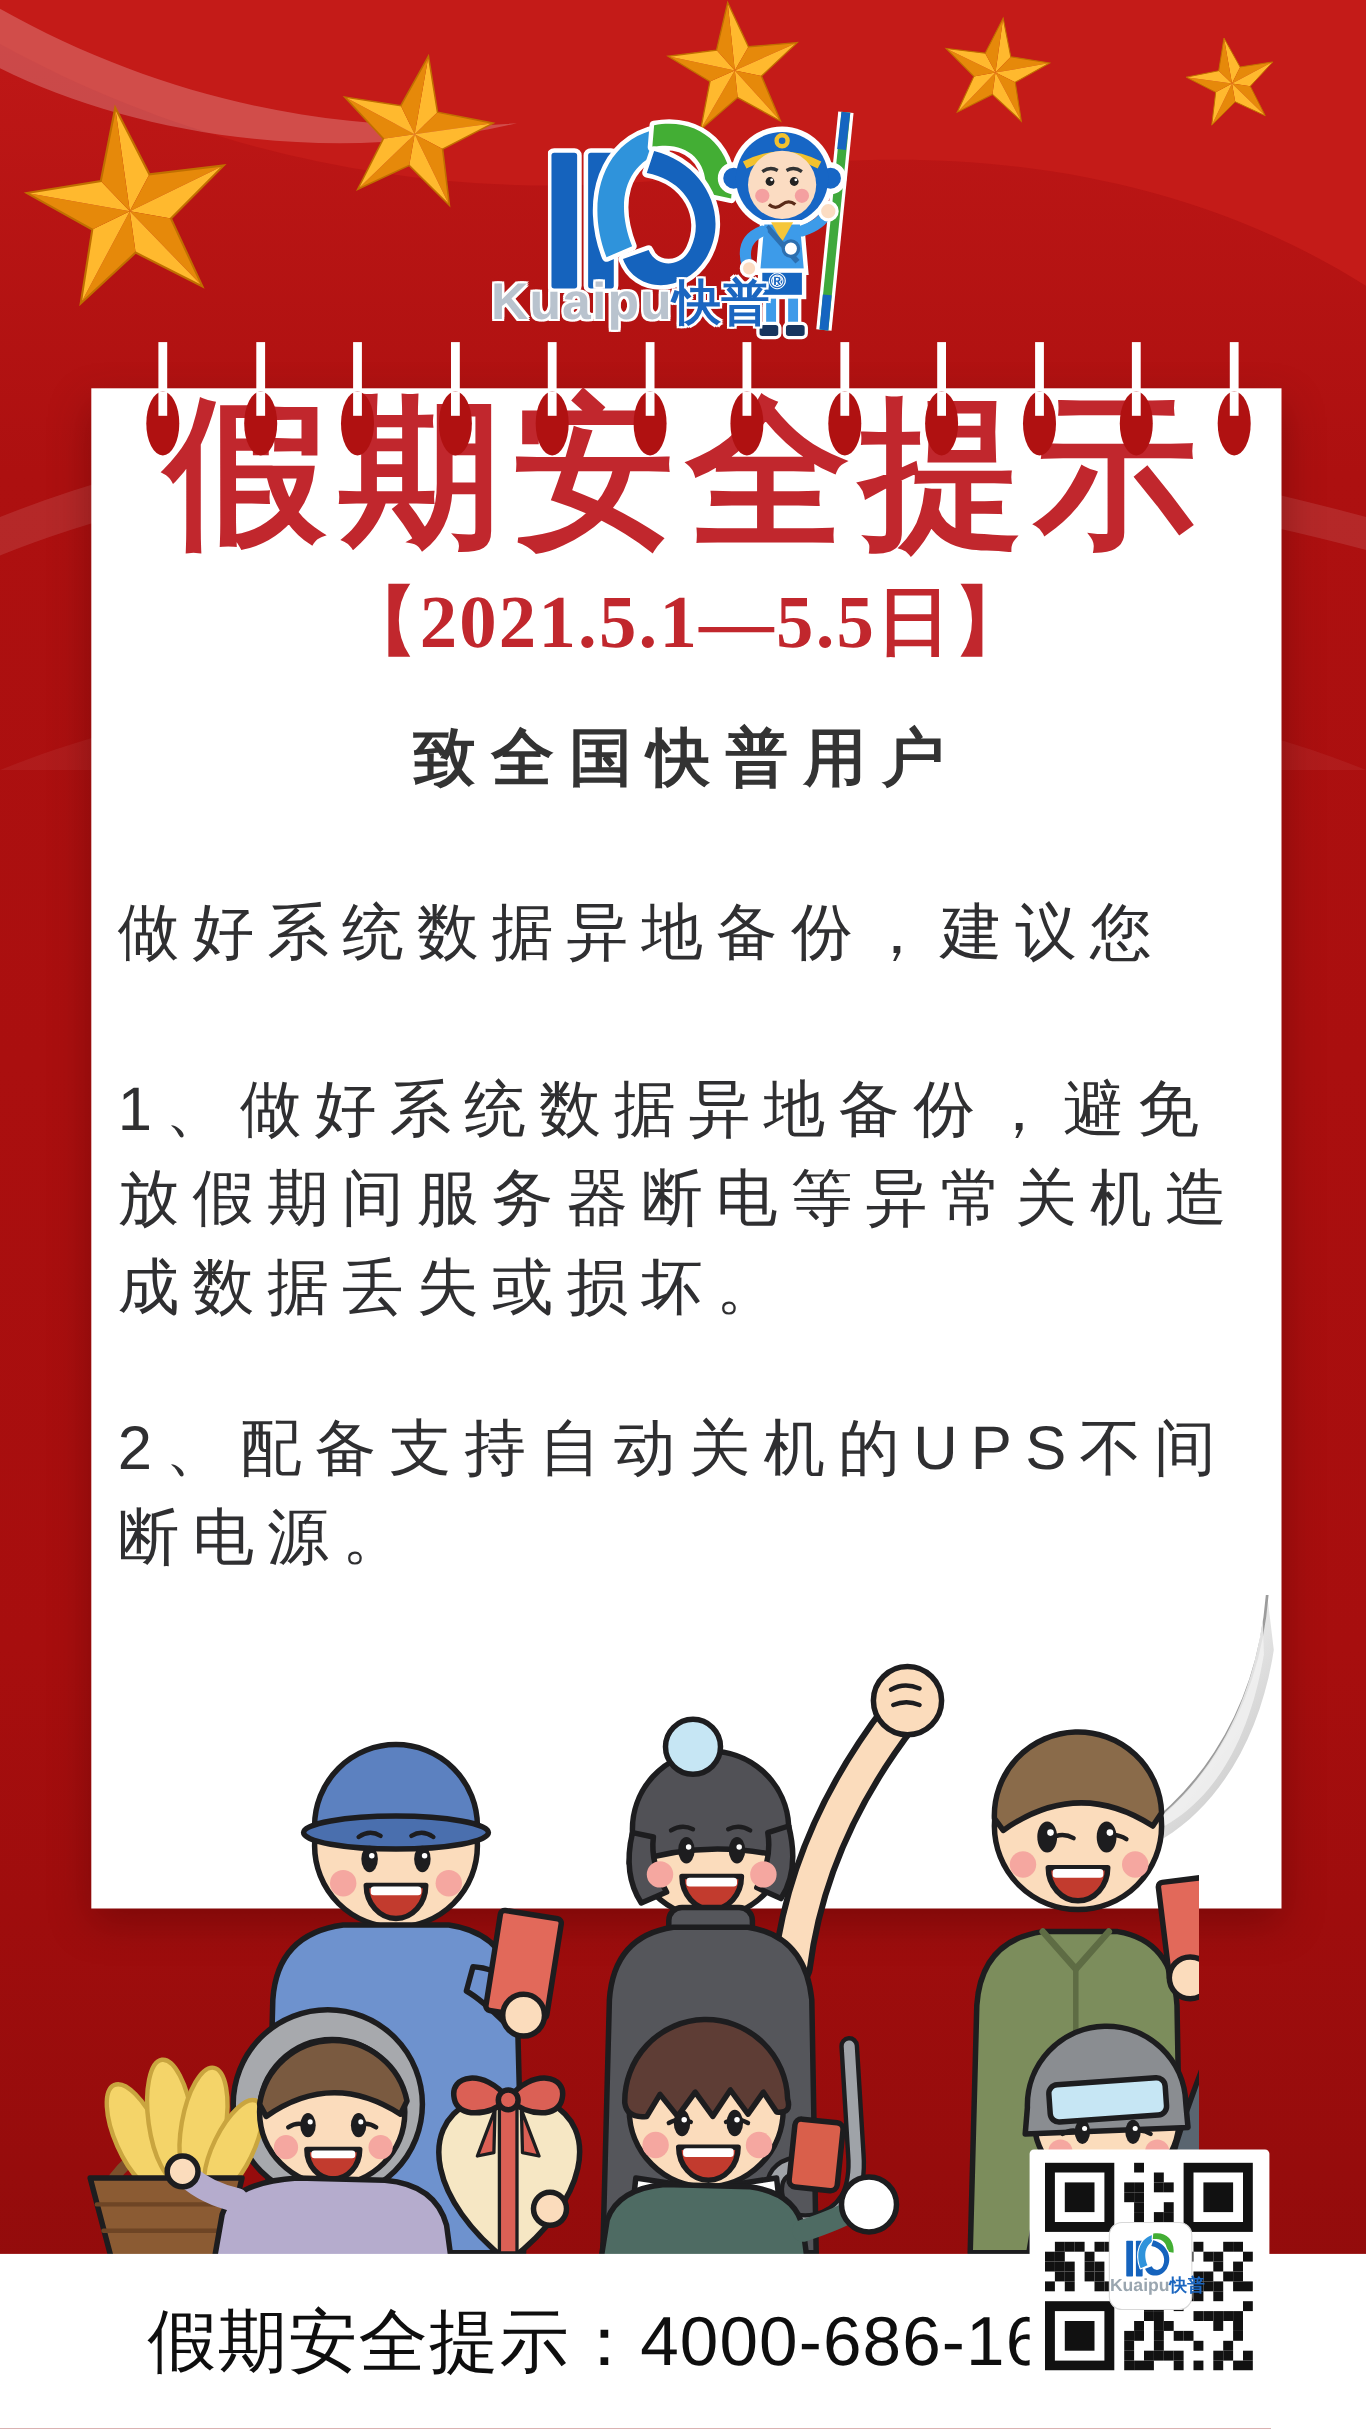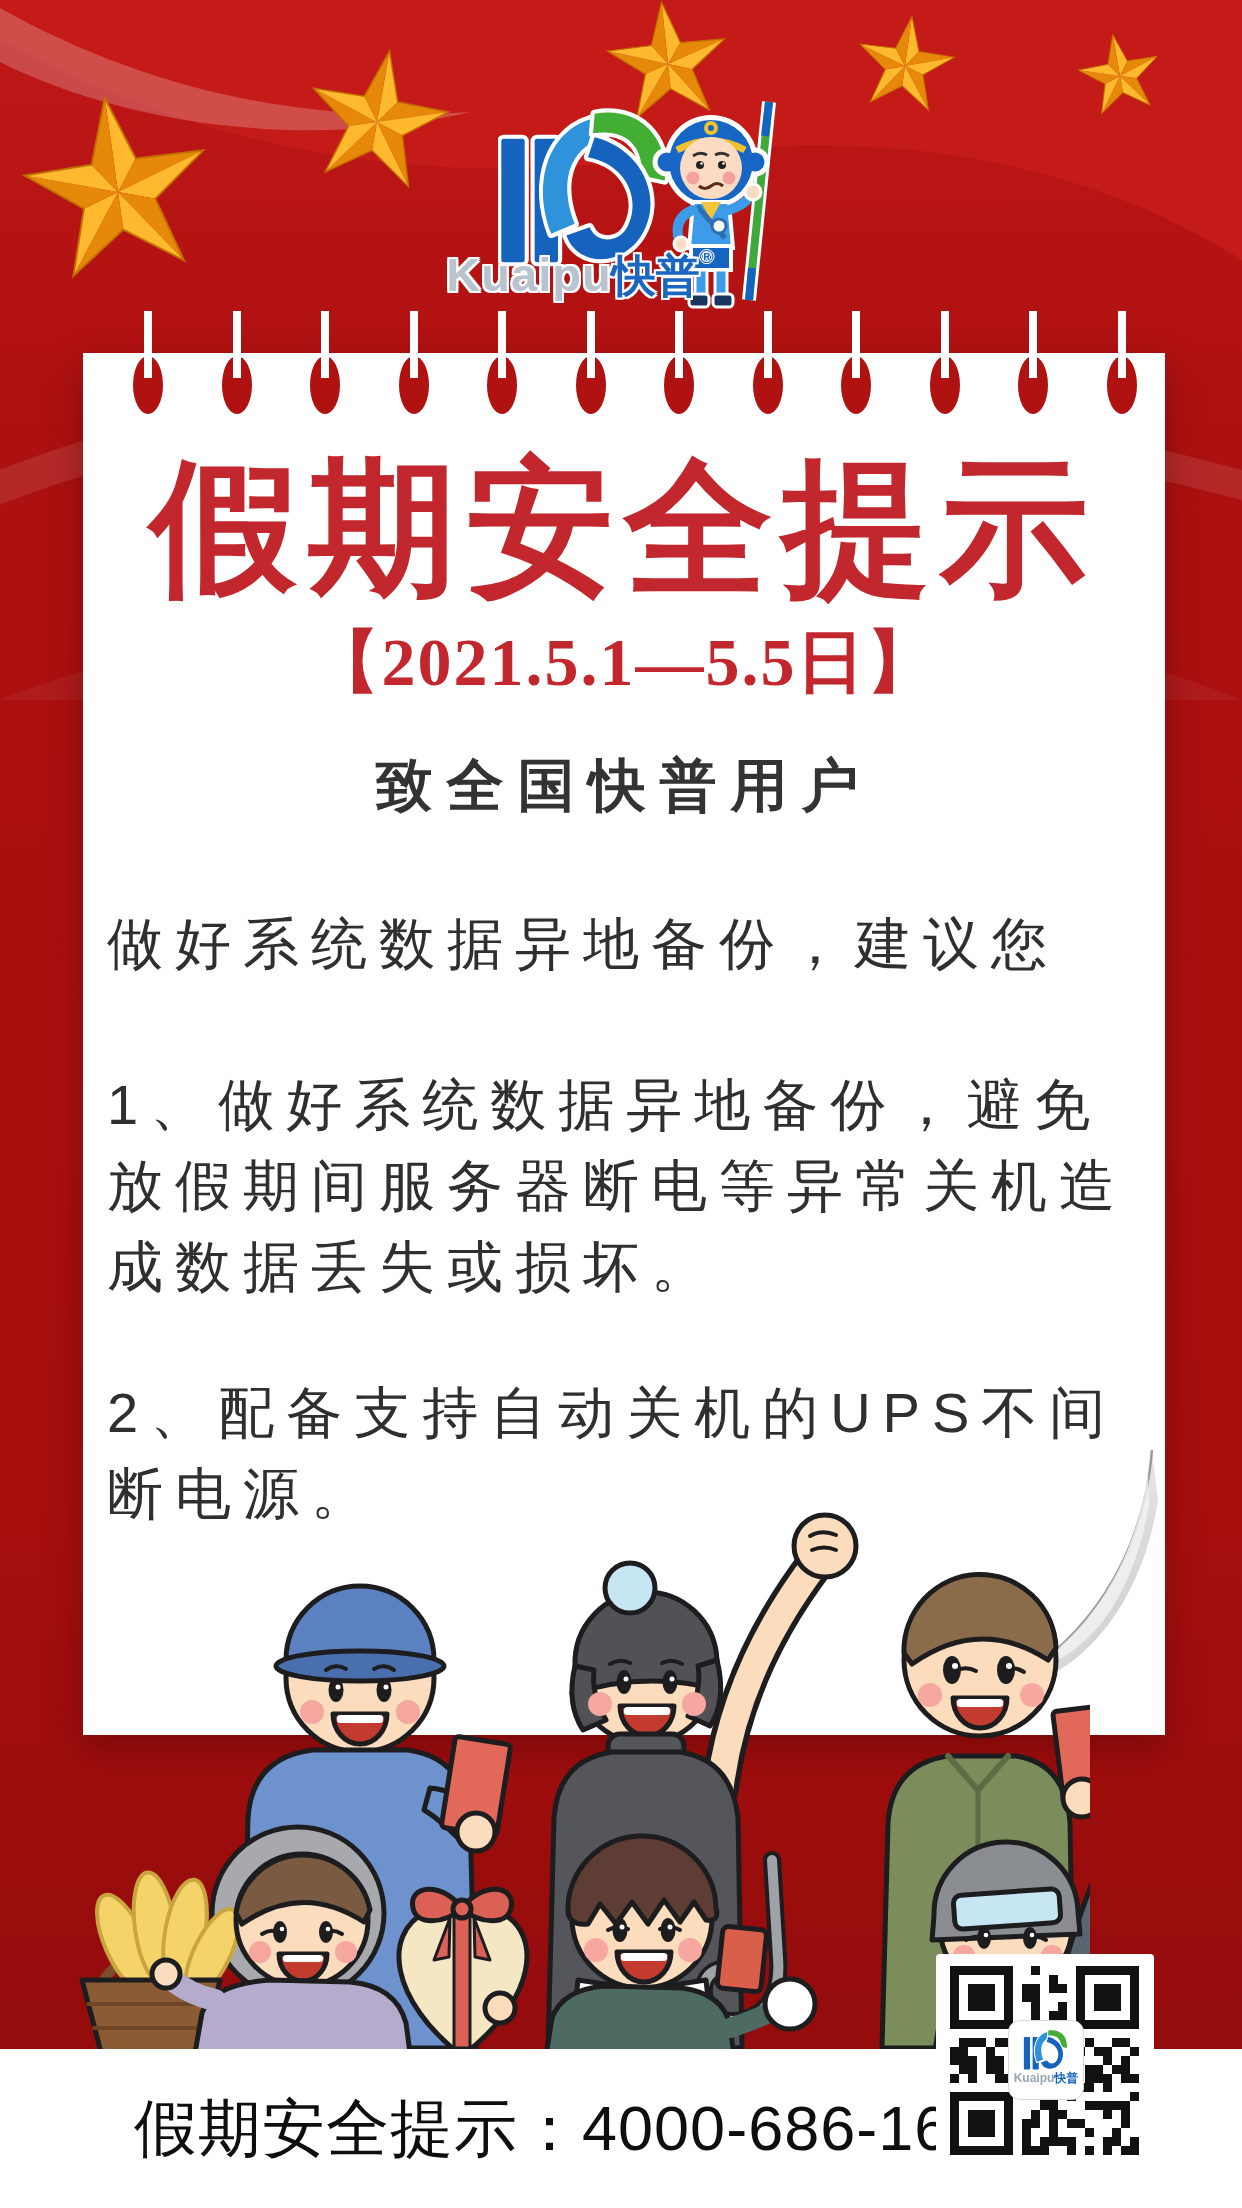--- a/index.html
+++ b/index.html
@@ -19,42 +19,42 @@
      text-shadow:-2px 0 #fff,2px 0 #fff,0 -2px #fff,0 2px #fff,-2px -2px #fff,2px 2px #fff,-2px 2px #fff,2px -2px #fff;}
   #logo-word .reg{font-size:19px;font-weight:700;color:#1b66c0;vertical-align:28px;
      text-shadow:-1px 0 #fff,1px 0 #fff,0 -1px #fff,0 1px #fff;}
   
   #paper{left:83px;top:353px;width:1082px;height:1382px;background:#fff;
          box-shadow:0 14px 34px rgba(60,0,0,.35);}
   #binding .slit{position:absolute;top:311px;width:8px;height:43px;background:#fff;z-index:4;}
   #binding .drop{position:absolute;top:356px;width:30px;height:58px;border-radius:50%;background:#b01111;z-index:4;}
   #binding .stub{position:absolute;top:356px;width:8px;height:22px;background:#fff;z-index:5;}
   #paper-content{position:absolute;left:20px;right:20px;top:0;text-align:center;}
-  #title{margin-top:97px;font-size:148px;line-height:1.06;font-weight:900;color:#c1272d;
+  #title{font-size:148px;line-height:1.06;font-weight:900;color:#c1272d;
          letter-spacing:10px;white-space:nowrap;}
   #daterange{margin-top:10px;font-size:68px;font-weight:700;color:#c1272d;
          font-family:"Liberation Serif","DejaVu Serif",serif;letter-spacing:2px;}
   #salutation{margin-top:40px;font-size:57px;font-weight:700;color:#333;letter-spacing:14px;}
   .bodytext{text-align:left;color:#2f2f31;font-size:56px;line-height:1.45;letter-spacing:12px;}
   #intro{margin:78px 0 0 4px;}
   #tip1{margin:80px 0 0 4px;}
   #tip2{margin:64px 0 0 4px;}
   
   #curl{left:930px;top:1442px;width:235px;height:293px;z-index:5;}
   #illustration{left:30px;top:1488px;width:1060px;height:566px;z-index:6;}
   
   #footer{left:0;bottom:0;width:1242px;height:159px;background:#fff;z-index:7;
           display:flex;align-items:center;}
   #hotline{margin-left:134px;font-size:63px;color:#0e0e0e;letter-spacing:1px;white-space:nowrap;}
   
   #qrbox{left:936px;top:1954px;width:218px;height:214px;background:#fff;border-radius:4px;z-index:8;}
   #qrsvg{position:absolute;left:14px;top:12px;}
   #qrbadge{position:absolute;left:72px;top:66px;width:74px;height:78px;background:#fff;
            border:1px solid #d8d8d8;border-radius:12px;text-align:center;}
-  #qrbadge .cap{font-size:12px;line-height:11px;white-space:nowrap;}
+  #qrbadge .cap{font-size:16px;line-height:11px;white-space:nowrap;}
   #qrbadge .cap .latin{color:#9aa6b0;font-weight:700;}
   #qrbadge .cap .cjk{color:#1b66c0;font-weight:800;}
   svg{display:block;}
 </style>
 </head>
 <body>
 
 <svg width="0" height="0" style="position:absolute">
   <defs>
     <symbol id="kpmark" viewBox="0 0 210 190">

